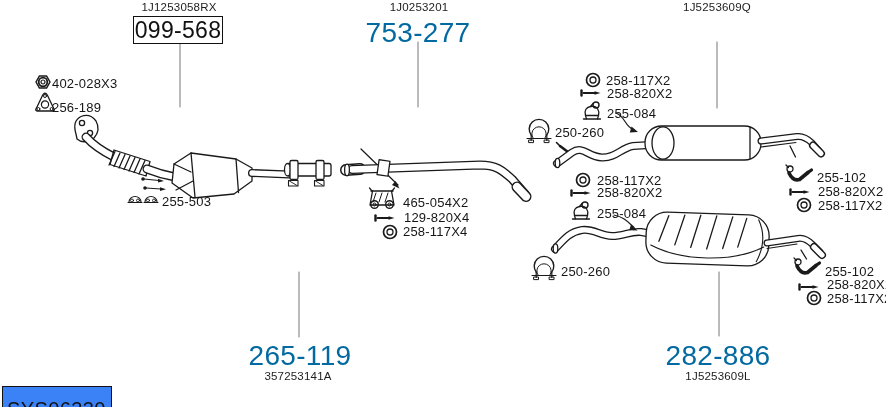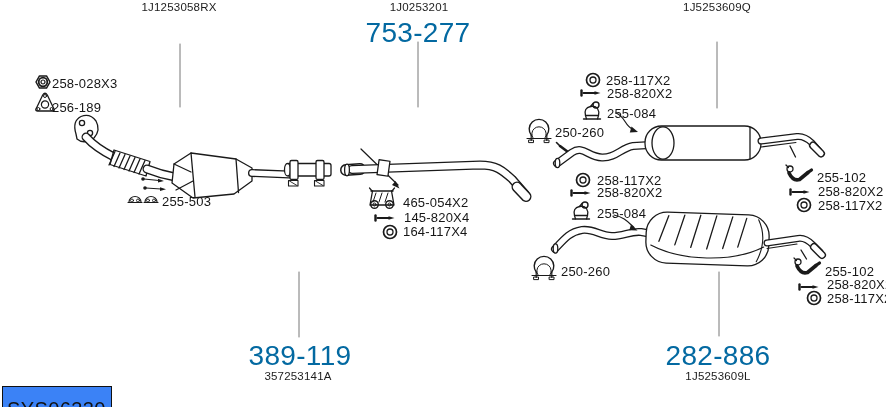--- a/index.html
+++ b/index.html
@@ -234,38 +234,41 @@
     <use href="#i-hook" transform="translate(798,174)"></use>
     <use href="#i-bolt" transform="translate(790,192)"></use>
     <use href="#i-washer" transform="translate(804,205)"></use>
     <use href="#i-clamp" transform="translate(544,266)"></use>
     <use href="#i-hook" transform="translate(806,267)"></use>
     <use href="#i-bolt" transform="translate(799,287)"></use>
     <use href="#i-washer" transform="translate(814,298)"></use>
   </svg>
 
   <div class="oem" style="left:179px;top:1px">1J1253058RX</div>
+  <div class="part-box">
+    <span>099-568</span>
+  </div>
 
   <div class="oem" style="left:419px;top:1px">1J0253201</div>
   <div class="part" style="left:418px;top:17px">753-277</div>
 
   <div class="oem" style="left:717px;top:1px">1J5253609Q</div>
 
-  <div class="part" style="left:300px;top:340px">389-119</div>
+  <div class="part" style="left:300px;top:340px">265-119</div>
   <div class="oem" style="left:298px;top:370px">357253141A</div>
 
   <div class="part" style="left:718px;top:340px">282-886</div>
   <div class="oem" style="left:718px;top:370px">1J5253609L</div>
 
-  <span class="hw" style="left:52px;top:76px">258-028X3</span>
+  <span class="hw" style="left:52px;top:76px">402-028X3</span>
   <span class="hw" style="left:52px;top:100px">256-189</span>
   <span class="hw" style="left:162px;top:194px">255-503</span>
   <span class="hw" style="left:403px;top:195px">465-054X2</span>
-  <span class="hw" style="left:404px;top:210px">145-820X4</span>
-  <span class="hw" style="left:403px;top:224px">164-117X4</span>
+  <span class="hw" style="left:404px;top:210px">129-820X4</span>
+  <span class="hw" style="left:403px;top:224px">258-117X4</span>
   <span class="hw" style="left:606px;top:73px">258-117X2</span>
   <span class="hw" style="left:607px;top:86px">258-820X2</span>
   <span class="hw" style="left:607px;top:106px">255-084</span>
   <span class="hw" style="left:555px;top:125px">250-260</span>
   <span class="hw" style="left:597px;top:173px">258-117X2</span>
   <span class="hw" style="left:597px;top:185px">258-820X2</span>
   <span class="hw" style="left:597px;top:206px">255-084</span>
   <span class="hw" style="left:817px;top:170px">255-102</span>
   <span class="hw" style="left:818px;top:184px">258-820X2</span>
   <span class="hw" style="left:818px;top:198px">258-117X2</span>

